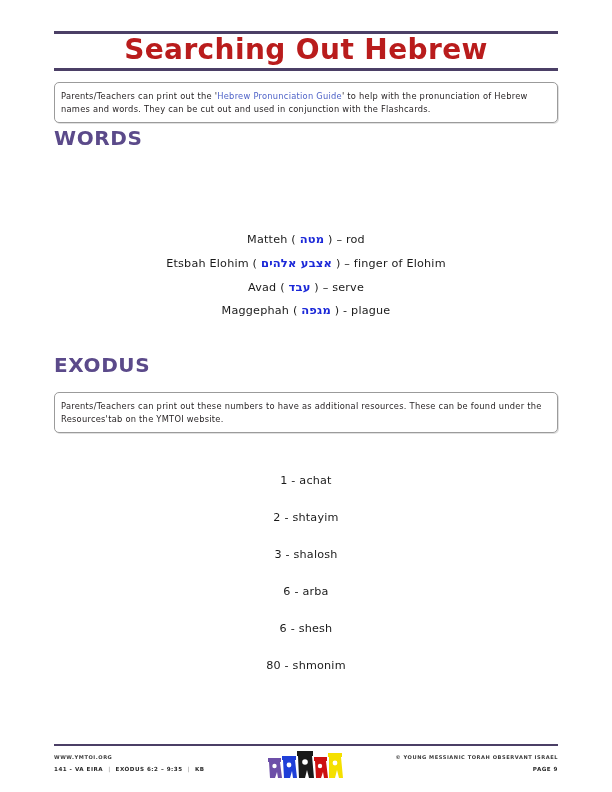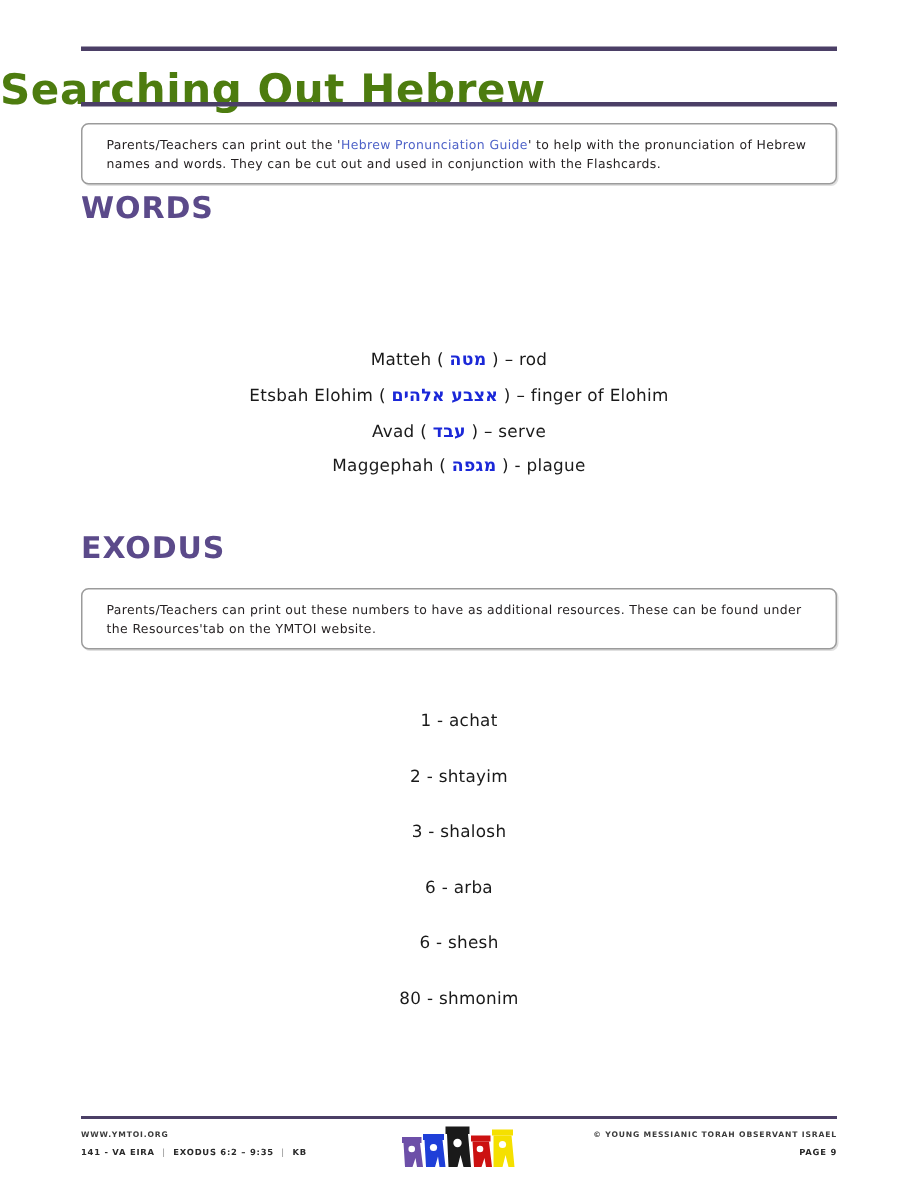--- a/index.html
+++ b/index.html
@@ -33,39 +33,39 @@
     background: #4b3f66;
   }
   .title-rule.top { top: 31px; }
   .title-rule.bottom { top: 68px; }
 
   .doc-title {
     position: absolute;
     left: 0;
     top: 32px;
     width: 612px;
+    text-align: center;
     font-family: "DejaVu Sans", sans-serif;
     font-size: 28px;
     font-weight: bold;
     letter-spacing: 0.4px;
-    color: #4d7c0f;
+    color: #b91c1c;
     line-height: 36px;
-    margin-top: 10px;
   }
 
   
   .callout {
     position: absolute;
     left: 54px;
     width: 504px;
     box-sizing: border-box;
     border: 1px solid #9b9b9b;
     border-radius: 5px;
     background: #ffffff;
-    padding: 7px 9px 7px 16px;
+    padding: 7px 9px 7px 6px;
     font-family: "DejaVu Sans", sans-serif;
     font-size: 8.3px;
     line-height: 12.5px;
     color: #231f20;
     letter-spacing: 0.25px;
     box-shadow: 1px 1px 0 rgba(0,0,0,0.12);
   }
   .callout .link {
     color: #4f63c8;
   }

